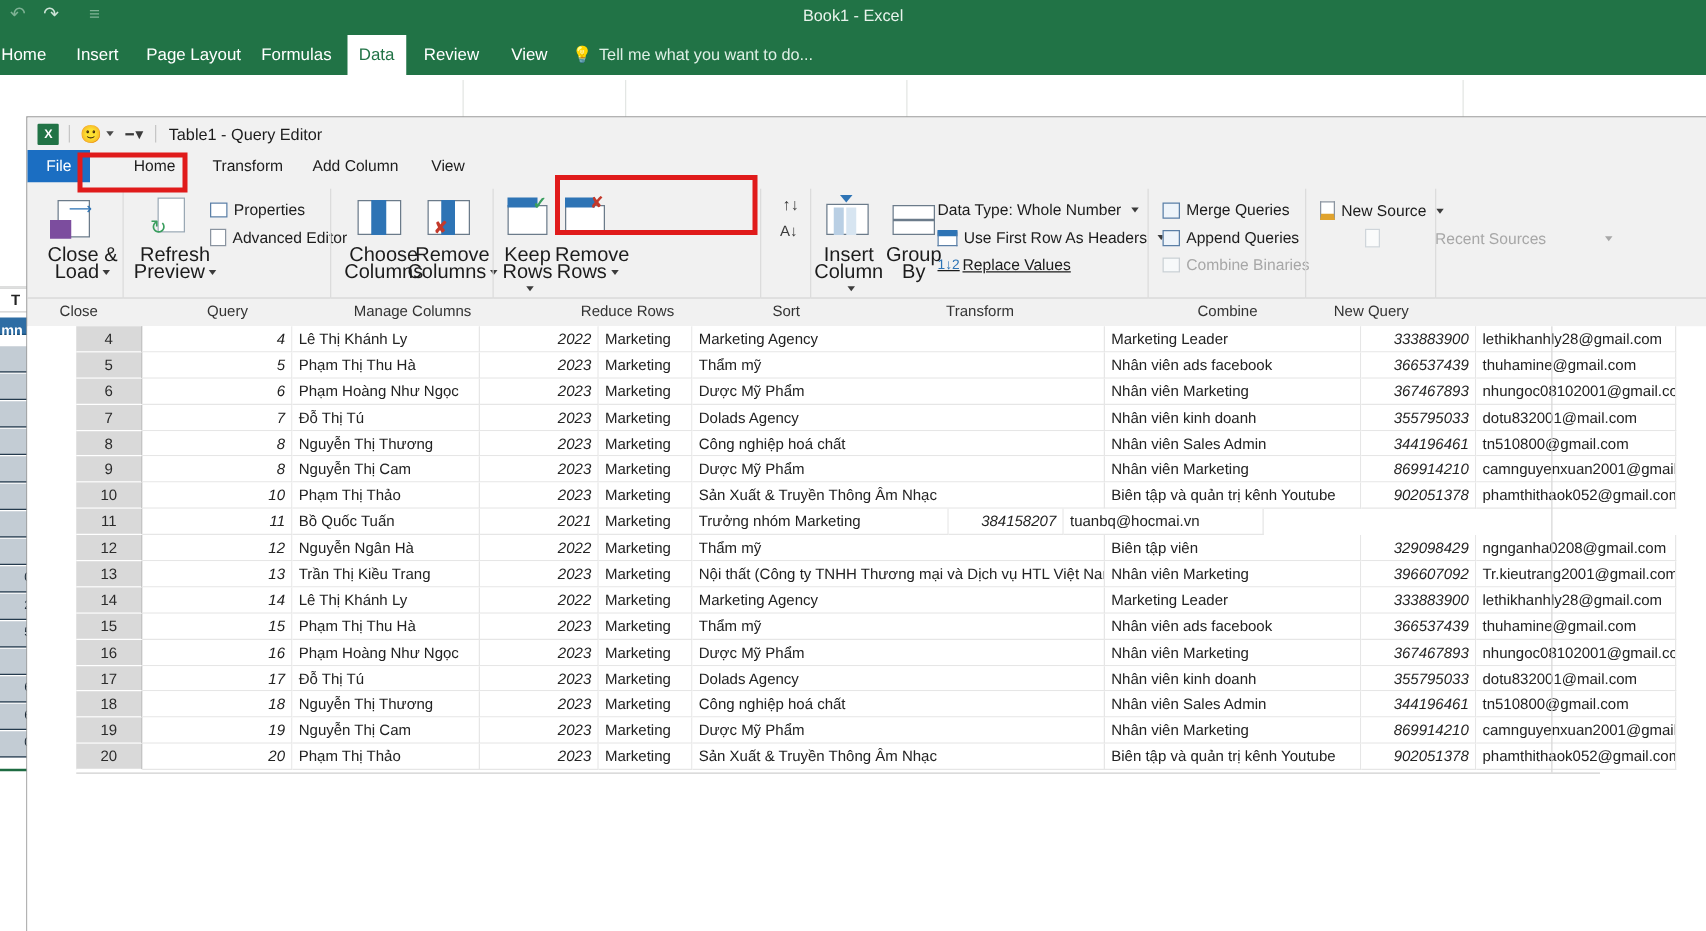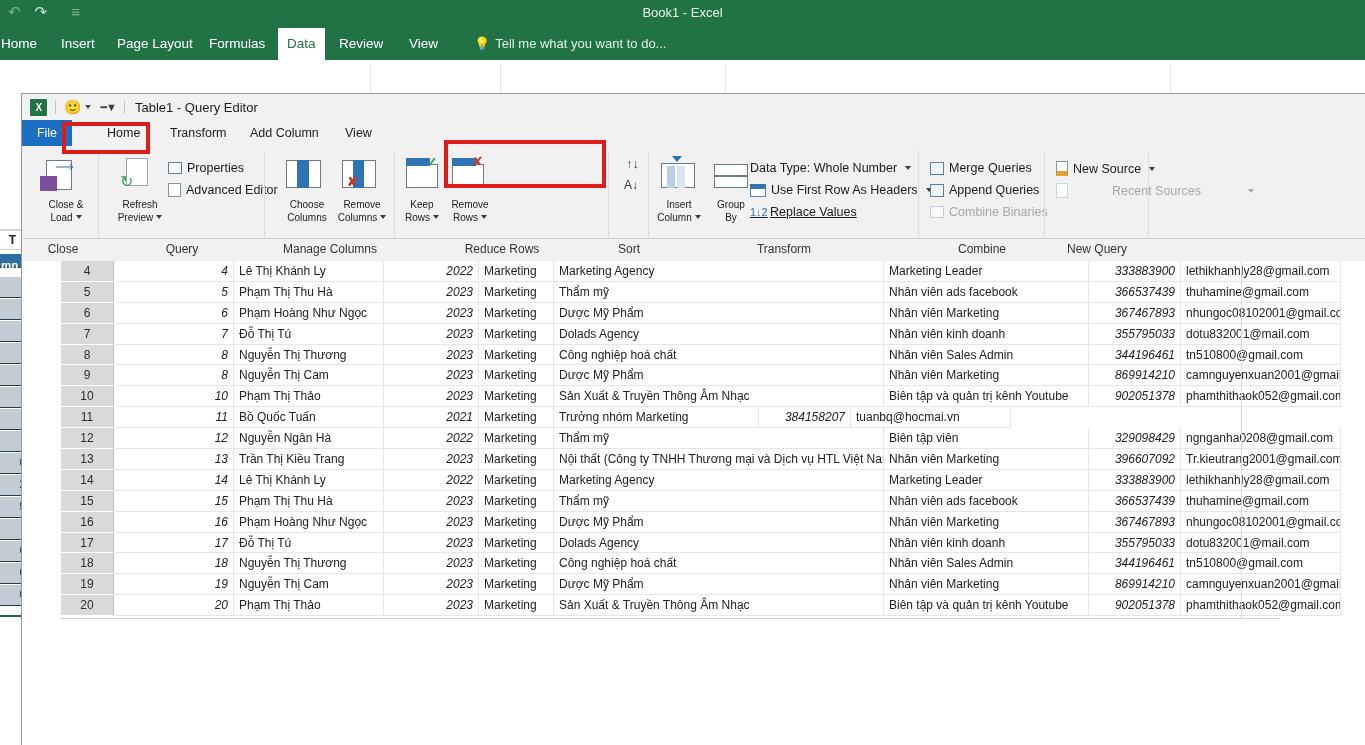--- a/index.html
+++ b/index.html
@@ -126,21 +126,21 @@
     position:absolute; left:0; top:145px; width:1343px; height:22px;
     background:#f1f1f1;
   }
   .grp-label {
     position:absolute; top:0; height:22px; line-height:20px;
     font-size:12px; color:#333; text-align:center;
   }
   .grp-div { position:absolute; top:-88px; width:1px; height:105px; background:#dcdcdc; }
 
   .big-btn {
-    position:absolute; text-align:center; font-size:10px; color:#1c1c1c; line-height:13px;
+    position:absolute; text-align:center; font-size:16px; color:#1c1c1c; line-height:13px;
   }
   .small-btn {
     position:absolute; font-size:12.5px; color:#1c1c1c; white-space:nowrap;
     display:flex; align-items:center; gap:5px;
   }
   .small-btn.disabled { color:#a7a7a7; }
   .caret-dn {
     width:0;height:0;border-left:3.5px solid transparent;border-right:3.5px solid transparent;
     border-top:4px solid #3c3c3c; display:inline-block; margin-left:3px; vertical-align:2px;
   }
@@ -214,21 +214,21 @@
   </div>
 
   <div id="excel-tabs">
     <div class="xtab" style="left:-8px;">Home</div>
     <div class="xtab" style="left:52px;">Insert</div>
     <div class="xtab" style="left:108px;">Page Layout</div>
     <div class="xtab" style="left:200px;">Formulas</div>
     <div class="xtab active" style="left:278px;">Data</div>
     <div class="xtab" style="left:330px;">Review</div>
     <div class="xtab" style="left:400px;">View</div>
-    <div id="tellme" style="left:458px;margin-left:16px;">
+    <div id="tellme" style="left:458px;">
       <span id="bulb-icon">💡</span><span>Tell me what you want to do...</span>
     </div>
   </div>
 
   <div id="excel-ribbon">
     <div class="ghost-icon" style="left:24px;  top:62px; width:20px; height:26px;"></div>
     <div class="ghost-icon" style="left:62px;  top:62px; width:22px; height:27px;"></div>
     <div class="ghost-icon" style="left:146px; top:62px; width:22px; height:27px;"></div>
     <div class="ghost-icon sm" style="left:160px; top:72px; width:11px; height:17px; background:#e4e7e5;"></div>
     <div class="ghost-icon" style="left:218px; top:68px; width:18px; height:22px;"></div>
@@ -405,21 +405,21 @@
     <div class="small-btn disabled" style="left:908px; top:59px;">
       <span style="display:inline-block;width:14px;height:12px;border:1.4px solid #c9cfd4;background:#f7f9fa;"></span>
       <span>Combine Binaries</span>
     </div>
 
     <div class="small-btn" style="left:1034px; top:15px;">
       <span style="display:inline-block;width:12px;height:15px;border:1.4px solid #8a94a0;background:#fff;border-bottom:5px solid #e0a32e;"></span>
       <span>New Source</span>
         <span class="caret-dn"></span>
     </div>
-    <div class="small-btn disabled" style="left:1034px; top:37px;gap:44px;">
+    <div class="small-btn disabled" style="left:1070px; top:37px;gap:44px;">
       <span style="display:inline-block;width:12px;height:15px;border:1.4px solid #cfd5da;background:#fafbfb;"></span>
       <span>Recent Sources</span>
         <span class="caret-dn dim"></span>
     </div>
 
     <div class="grp-div" style="left:76px;  top:5px;"></div>
     <div class="grp-div" style="left:242px; top:5px;"></div>
     <div class="grp-div" style="left:372px; top:5px;"></div>
     <div class="grp-div" style="left:586px; top:5px;"></div>
     <div class="grp-div" style="left:626px; top:5px;"></div>

